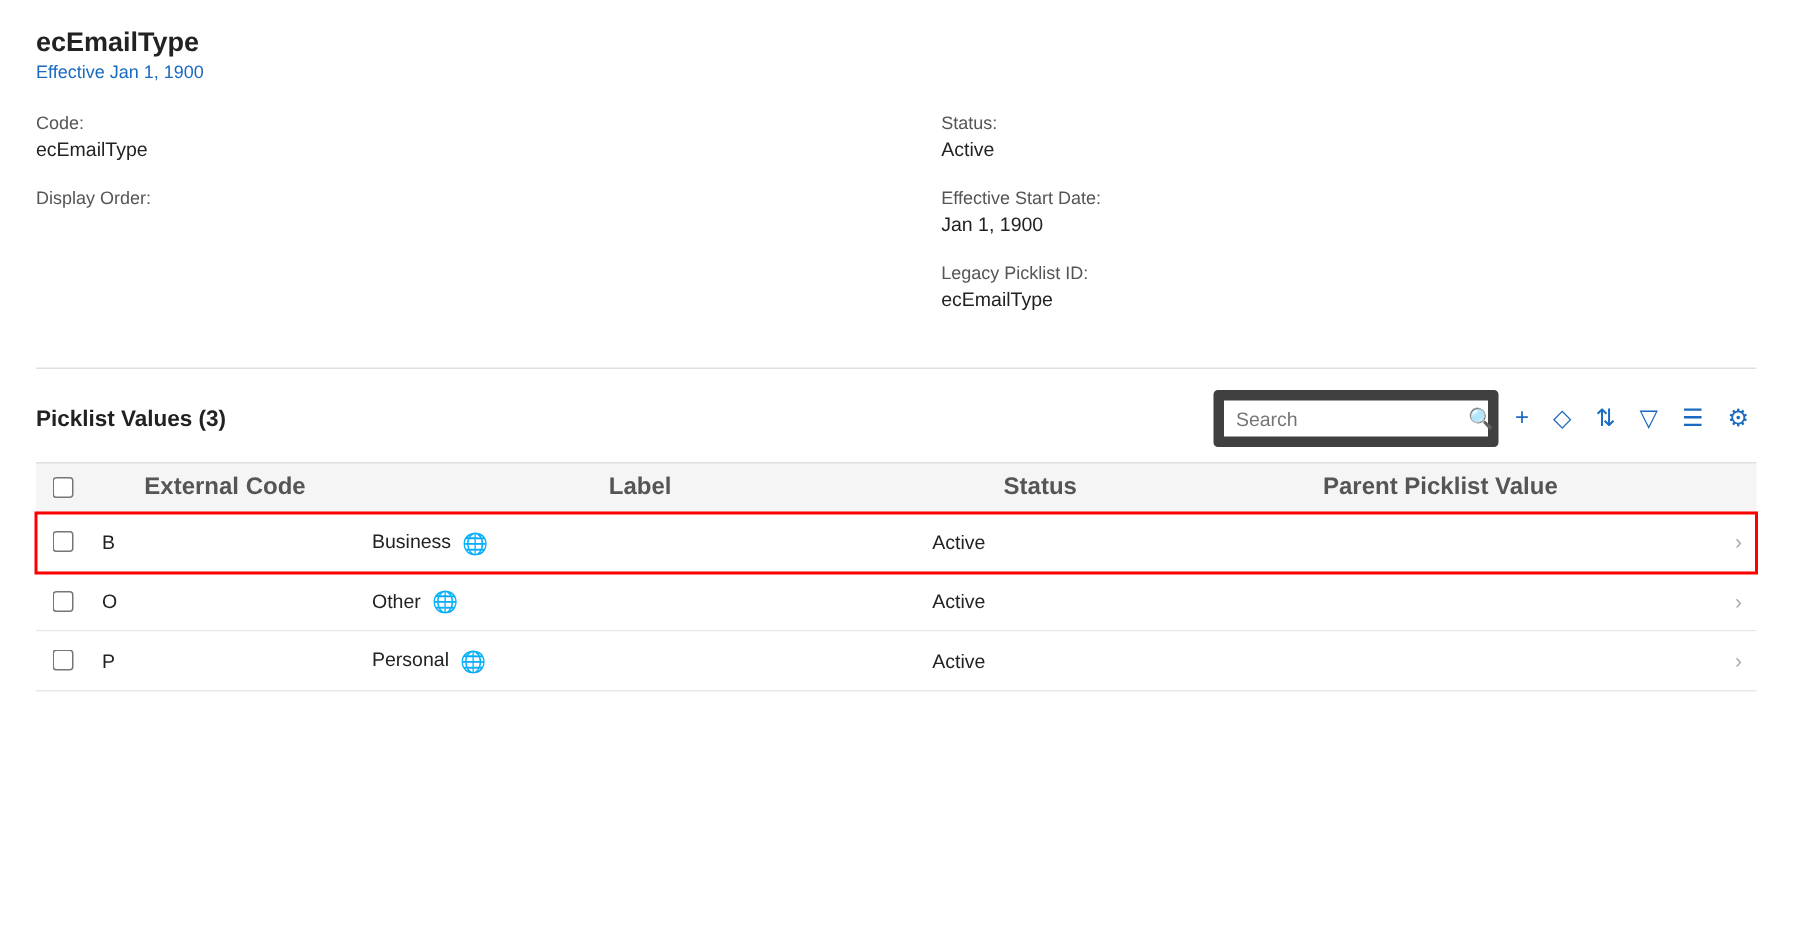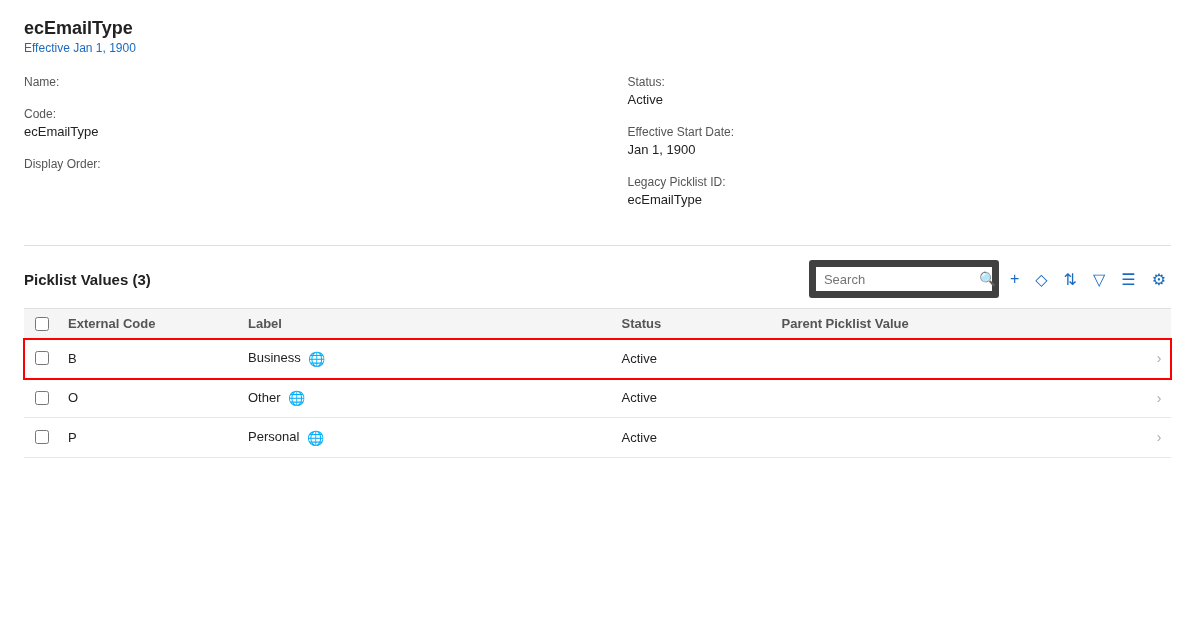--- a/index.html
+++ b/index.html
@@ -114,24 +114,25 @@
     }
     .table-header {
       display: grid;
       grid-template-columns: 36px 180px 1fr 160px 1fr 24px;
       background: #f5f5f5;
       border-top: 1px solid #e0e0e0;
       border-bottom: 1px solid #e0e0e0;
       padding: 7px 0;
     }
     .col-header {
-      font-size: 13px;
+      font-size: 16px;
       color: #555;
       font-weight: 600;
       padding: 0 8px;
+      text-align: center;
     }
     .table-row {
       display: grid;
       grid-template-columns: 36px 180px 1fr 160px 1fr 24px;
       border-bottom: 1px solid #e8e8e8;
       align-items: center;
       padding: 11px 0;
       background: #fff;
       cursor: pointer;
     }
@@ -180,24 +181,20 @@
 
 <div class="page-container">
   <div class="main-card">
 
     <div class="page-title">ecEmailType</div>
     <div class="effective-date">Effective Jan 1, 1900</div>
 
     <div class="form-section">
       <div class="form-left">
         <div class="form-field">
-          <div class="field-label">Name:</div>
-          <div class="field-value"></div>
-        </div>
-        <div class="form-field">
           <div class="field-label">Code:</div>
           <div class="field-value">ecEmailType</div>
         </div>
         <div class="form-field">
           <div class="field-label">Display Order:</div>
           <div class="field-value"></div>
         </div>
       </div>
       <div class="form-right">
         <div class="form-field">

